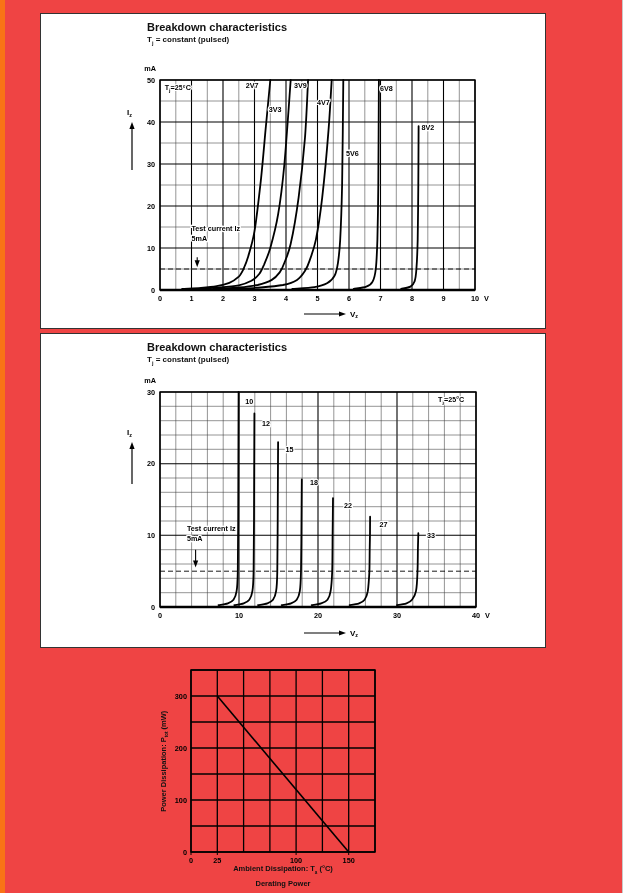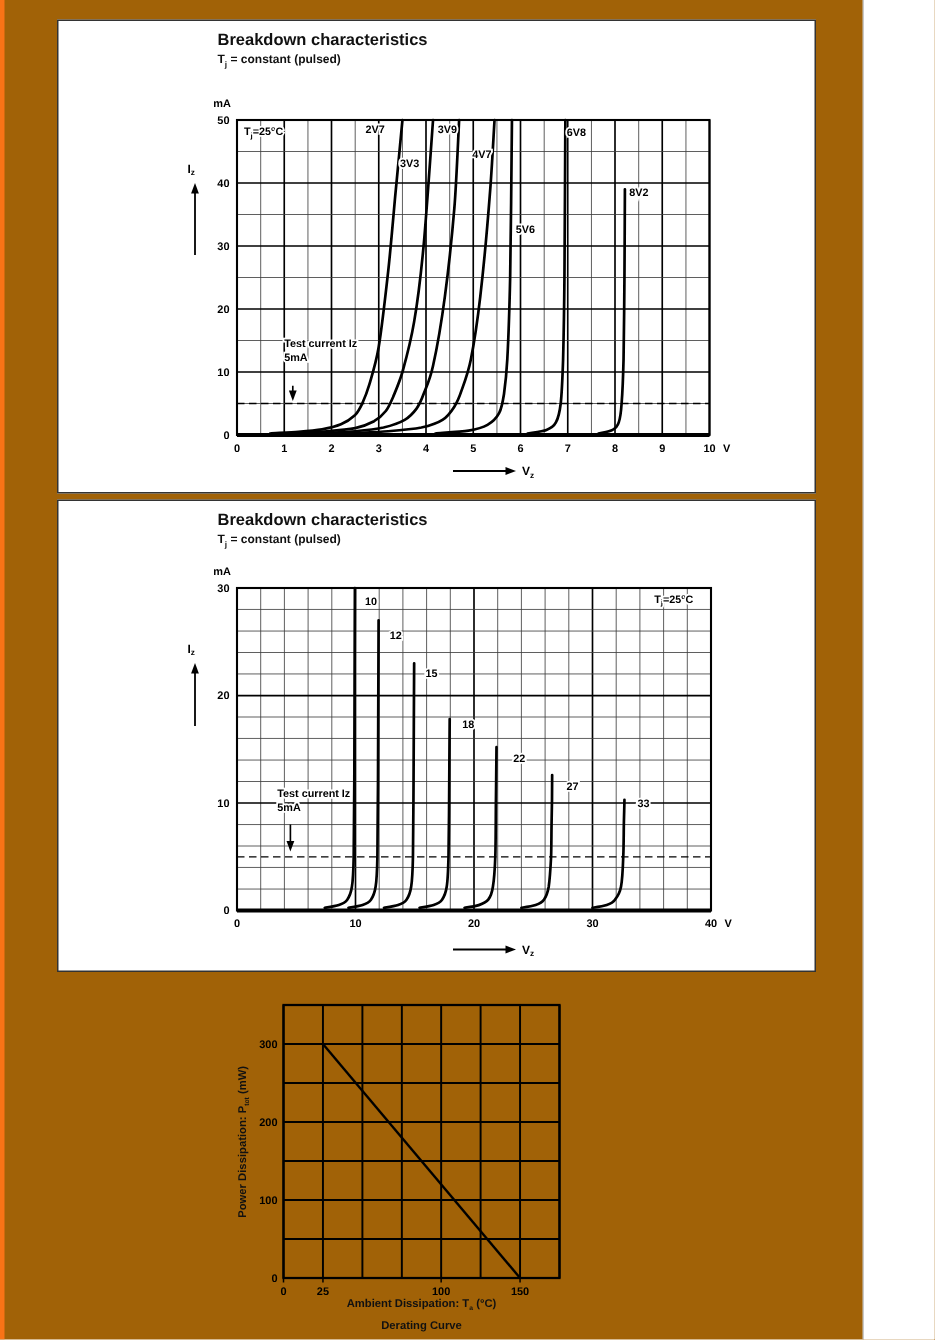--- a/index.html
+++ b/index.html
@@ -1,18 +1,18 @@
 <!DOCTYPE html>
 <html><head>
 <meta charset="utf-8">
 <style>
   html,body{margin:0;padding:0;background:#fff;}
-  .page{position:relative;width:576px;height:893px;background:#a16207;
+  .page{position:relative;width:623px;height:893px;background:#ef4444;
         font-family:"Liberation Sans",sans-serif;color:#111;overflow:hidden;
-        border-left:3px solid #f97316;border-right:1px solid #c9c9c9;box-sizing:border-box;}
+        border-left:5px solid #f97316;border-right:1px solid #c9c9c9;box-sizing:border-box;}
   .frame{position:absolute;left:35px;width:506px;border:1.5px solid #333;box-sizing:border-box;background:#fff;}
   #box1{top:13px;height:316px;}
   #box2{top:333px;height:315px;}
   .ctitle{position:absolute;left:106px;top:7px;font-size:11px;font-weight:bold;white-space:nowrap;}
   .csub{position:absolute;left:106px;top:21px;font-size:8px;font-weight:bold;white-space:nowrap;}
   .csub sub{font-size:5.5px;}
   .frame svg{position:absolute;left:0;top:0;}
   #svg1,#svg2{width:503px;height:313px;}
   #dwrap{position:absolute;left:150px;top:660px;width:245px;height:233px;}
   #svg3{position:absolute;left:0;top:0;width:245px;height:215px;}
@@ -225,16 +225,16 @@
         <text x="141.1" y="203" font-size="7.3" font-weight="bold" text-anchor="middle" fill="#000000">100</text>
         <line x1="193.7" y1="192" x2="193.7" y2="195" stroke="#000000" stroke-width="1"></line>
         <text x="193.7" y="203" font-size="7.3" font-weight="bold" text-anchor="middle" fill="#000000">150</text>
         <text x="32" y="194.6" font-size="7.3" font-weight="bold" text-anchor="end" fill="#000000">0</text>
         <text x="32" y="142.6" font-size="7.3" font-weight="bold" text-anchor="end" fill="#000000">100</text>
         <text x="32" y="90.6" font-size="7.3" font-weight="bold" text-anchor="end" fill="#000000">200</text>
         <text x="32" y="38.6" font-size="7.3" font-weight="bold" text-anchor="end" fill="#000000">300</text>
       </svg>
     <div class="dylabel"><span>Power Dissipation: P</span><sub>tot</sub><span> (mW)</span></div>
     <div class="dxlabel"><span>Ambient Dissipation: T</span><sub>a</sub><span> (°C)</span></div>
-    <div class="dcaption">Derating Curve</div>
+    <div class="dcaption">Derating Power</div>
   </div>
 
 </div>
 
 </body></html>

